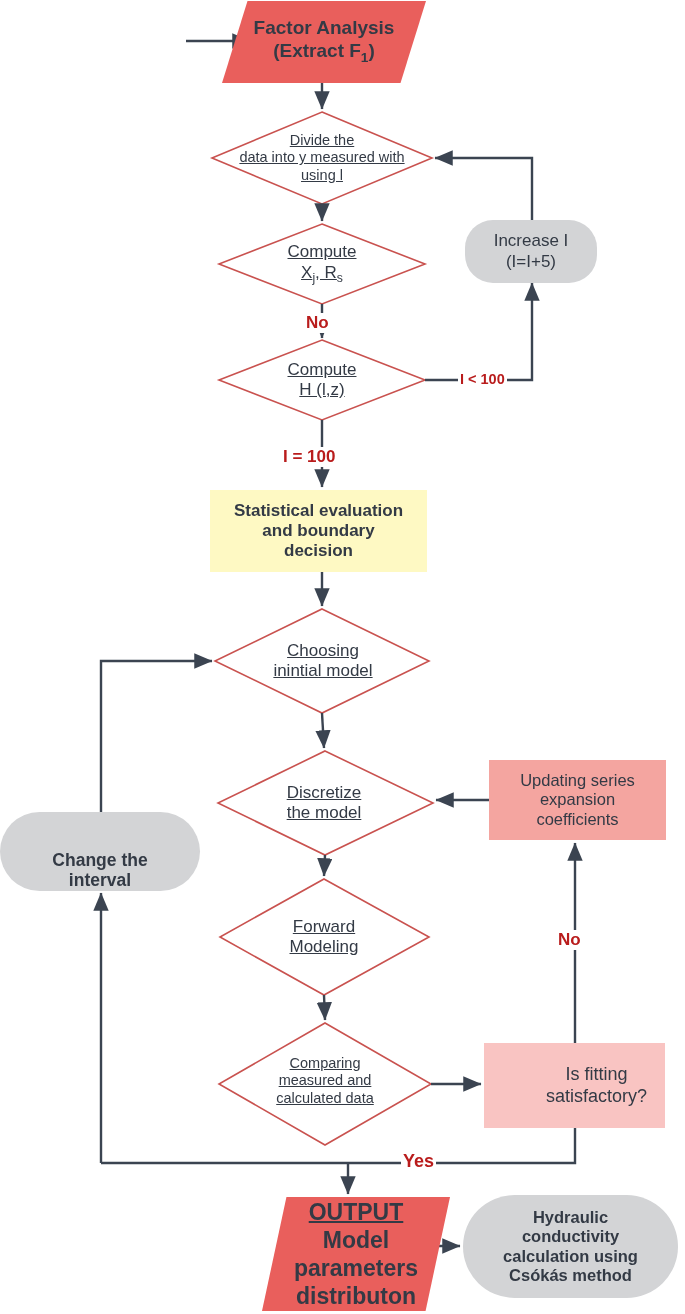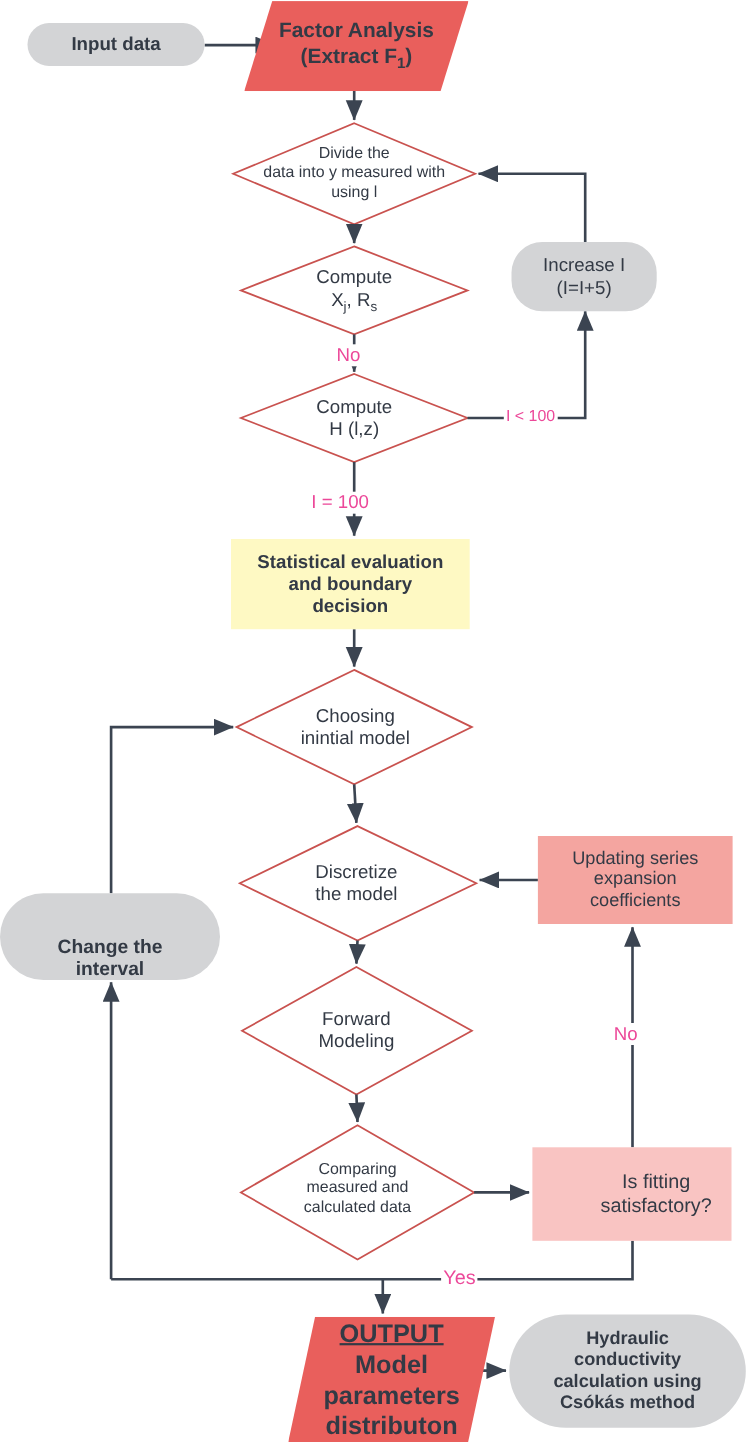--- a/index.html
+++ b/index.html
@@ -9,22 +9,22 @@
   svg.edges{position:absolute;left:0;top:0;width:685px;height:1314px;}
   .node{position:absolute;box-sizing:border-box;display:flex;align-items:center;
         justify-content:center;text-align:center;line-height:1.18;}
   .pill{background:#d3d4d6;border-radius:999px;font-weight:bold;color:#333a45;}
   .pill-plain{background:#d3d4d6;border-radius:28px;font-weight:normal;color:#333a45;}
   .rect-salmon{background:#fef9c3;font-weight:bold;}
   .rect-pinklt{background:#f4a5a0;font-weight:normal;}
   .rect-pinkpale{background:#f9c4c2;font-weight:normal;padding-left:44px;}
   .para{background:#e95f5c;font-weight:bold;}
   .diamond-label{position:absolute;display:flex;align-items:center;justify-content:center;
-        text-align:center;line-height:1.2;font-weight:normal;color:#333a45;}
-  .edgelabel{position:absolute;font-weight:normal;color:#ec4899;background:#ffffff;
+        text-align:center;line-height:1.2;font-weight:normal;color:#333a45;text-decoration:underline;}
+  .edgelabel{position:absolute;font-weight:bold;color:#b91c1c;background:#ffffff;
         padding:0 2px;white-space:nowrap;}
   sub{font-size:0.72em;}
   u{text-decoration:underline;text-decoration-thickness:2px;}
 </style>
 </head>
 <body>
 
 <div id="canvas">
 
   <svg class="edges" viewBox="0 0 685 1314" xmlns="http://www.w3.org/2000/svg">
@@ -76,23 +76,20 @@
       <path d="M348,1163 L348,1194" marker-end="url(#arr)"></path>
 
       <path d="M101,1163 L101,893" marker-end="url(#arr)"></path>
 
       <path d="M101,812 L101,661 L212,661" marker-end="url(#arr)"></path>
 
       <path d="M418,1246 L460,1246" marker-end="url(#arr)"></path>
     </g>
   </svg>
 
-  <div class="node pill" style="left:25px;top:21px;width:161px;height:39px;font-size:17px;">
-    <span>Input data</span>
-  </div>
 
   <div style="position:absolute;left:222px;top:1px;width:204px;height:82px;">
     <div class="para" style="position:absolute;left:0;top:0;width:100%;height:100%;
                 clip-path:polygon(12.5% 0%,100% 0%,87.5% 100%,0% 100%);"></div>
     <div style="position:absolute;left:0;top:0;width:100%;height:100%;display:flex;
                 align-items:center;justify-content:center;text-align:center;
                 font-weight:bold;font-size:19px;line-height:1.2;color:#333a45;">
       <div>
         <div>Factor Analysis</div>
         <div><span>(Extract F</span><sub>1</sub><span>)</span></div>

